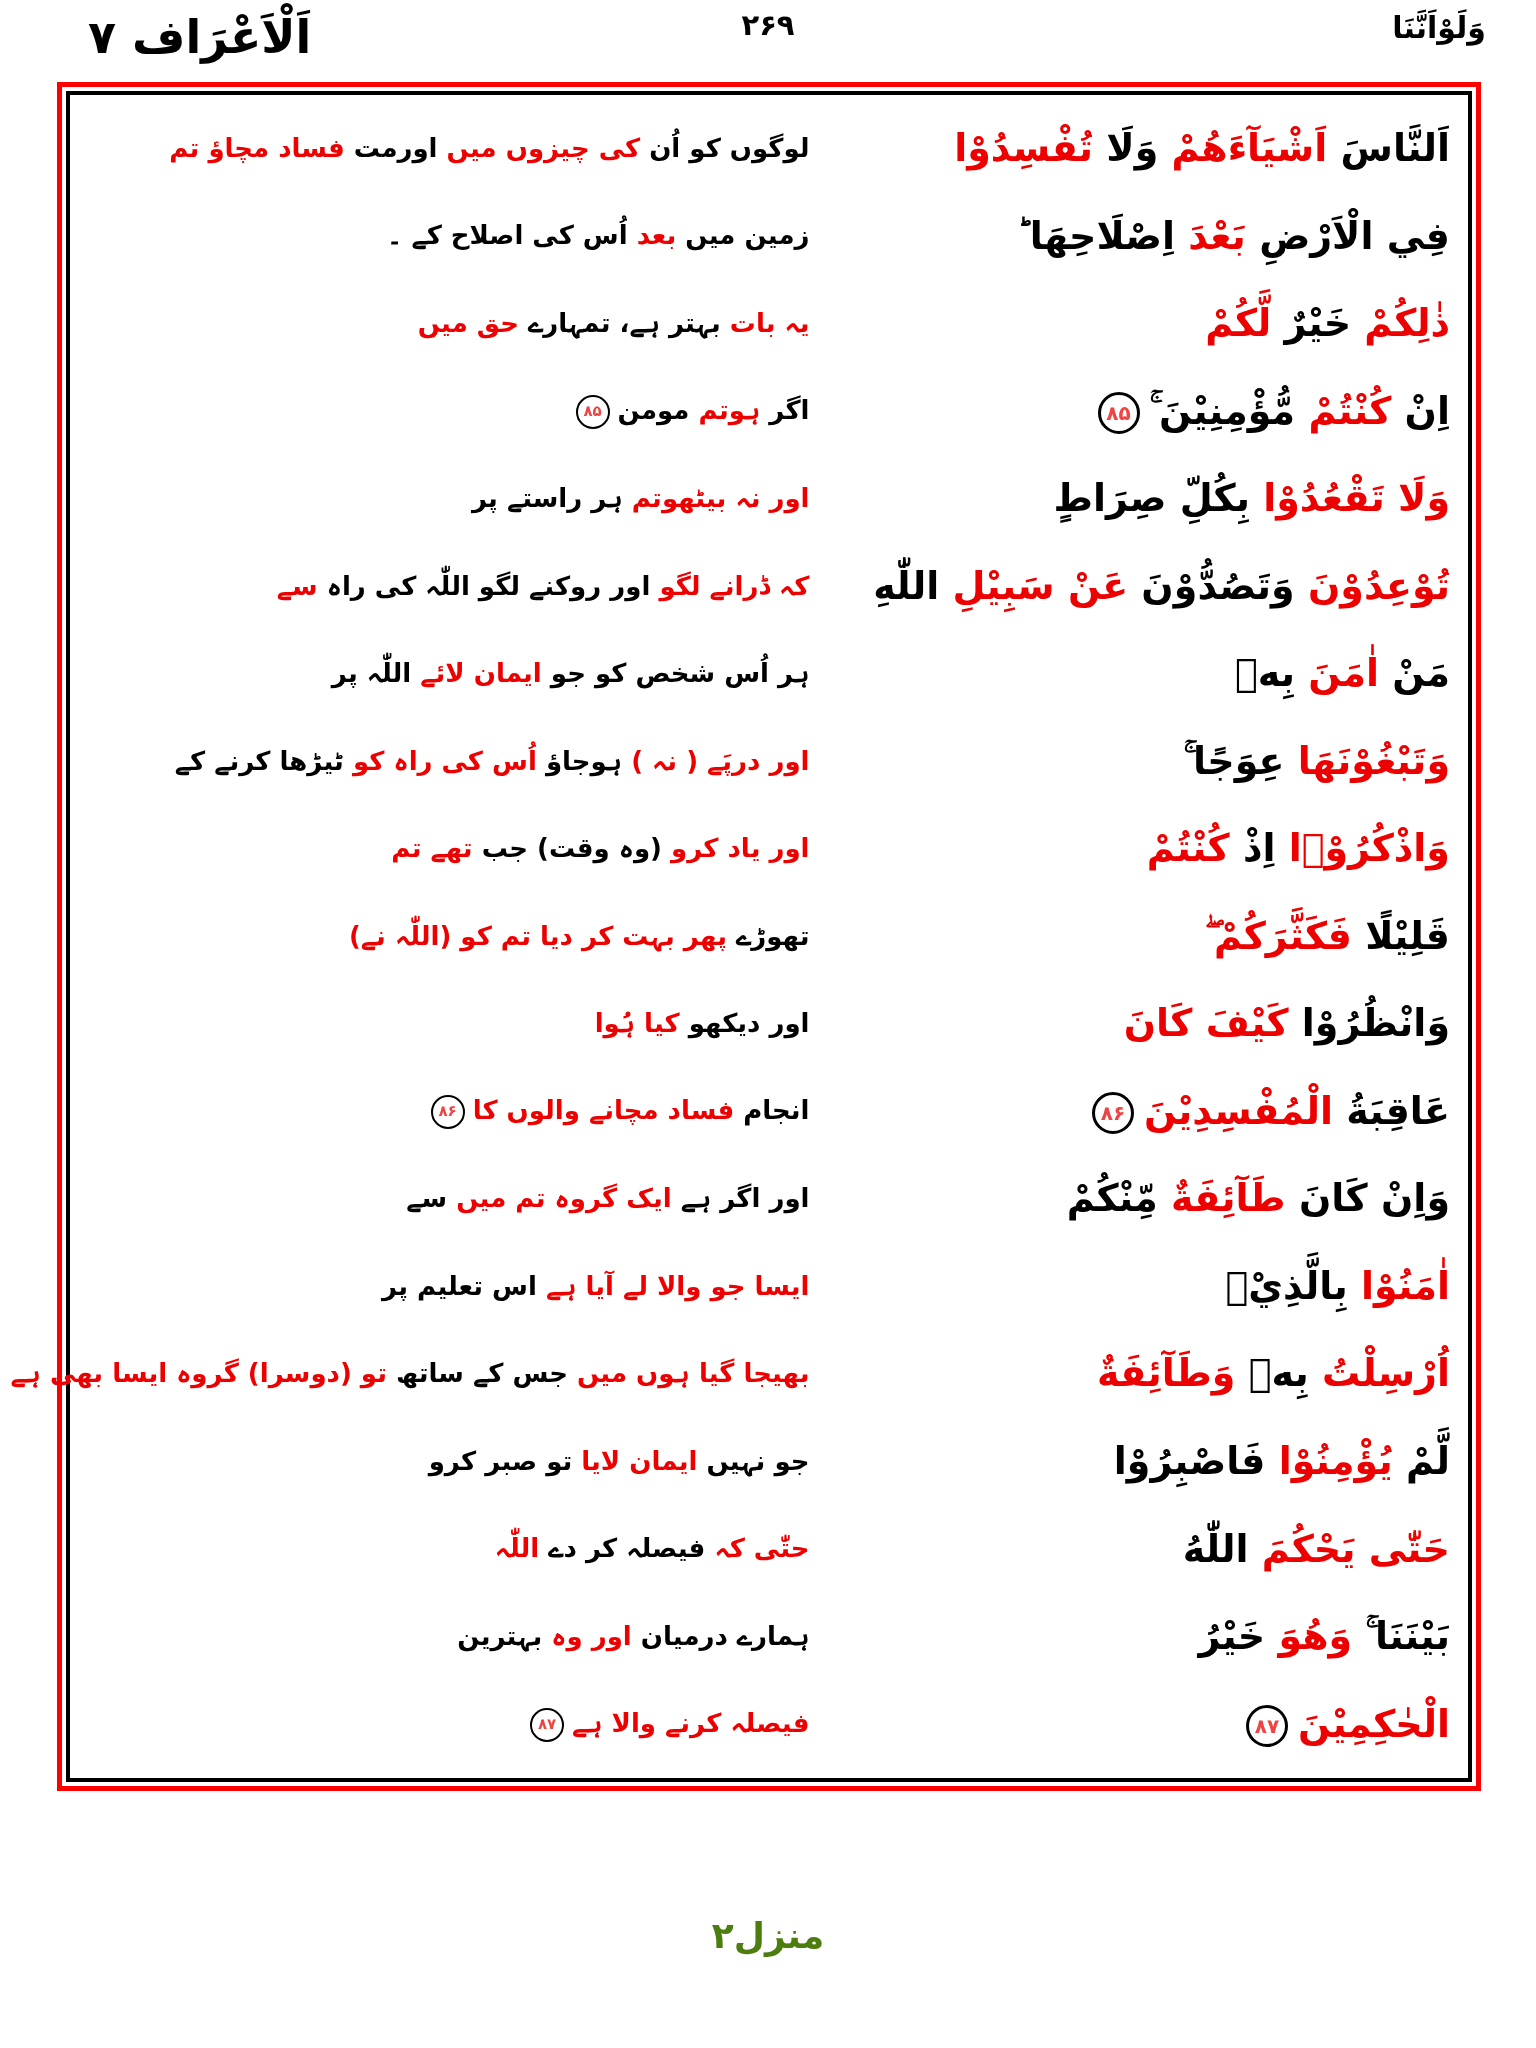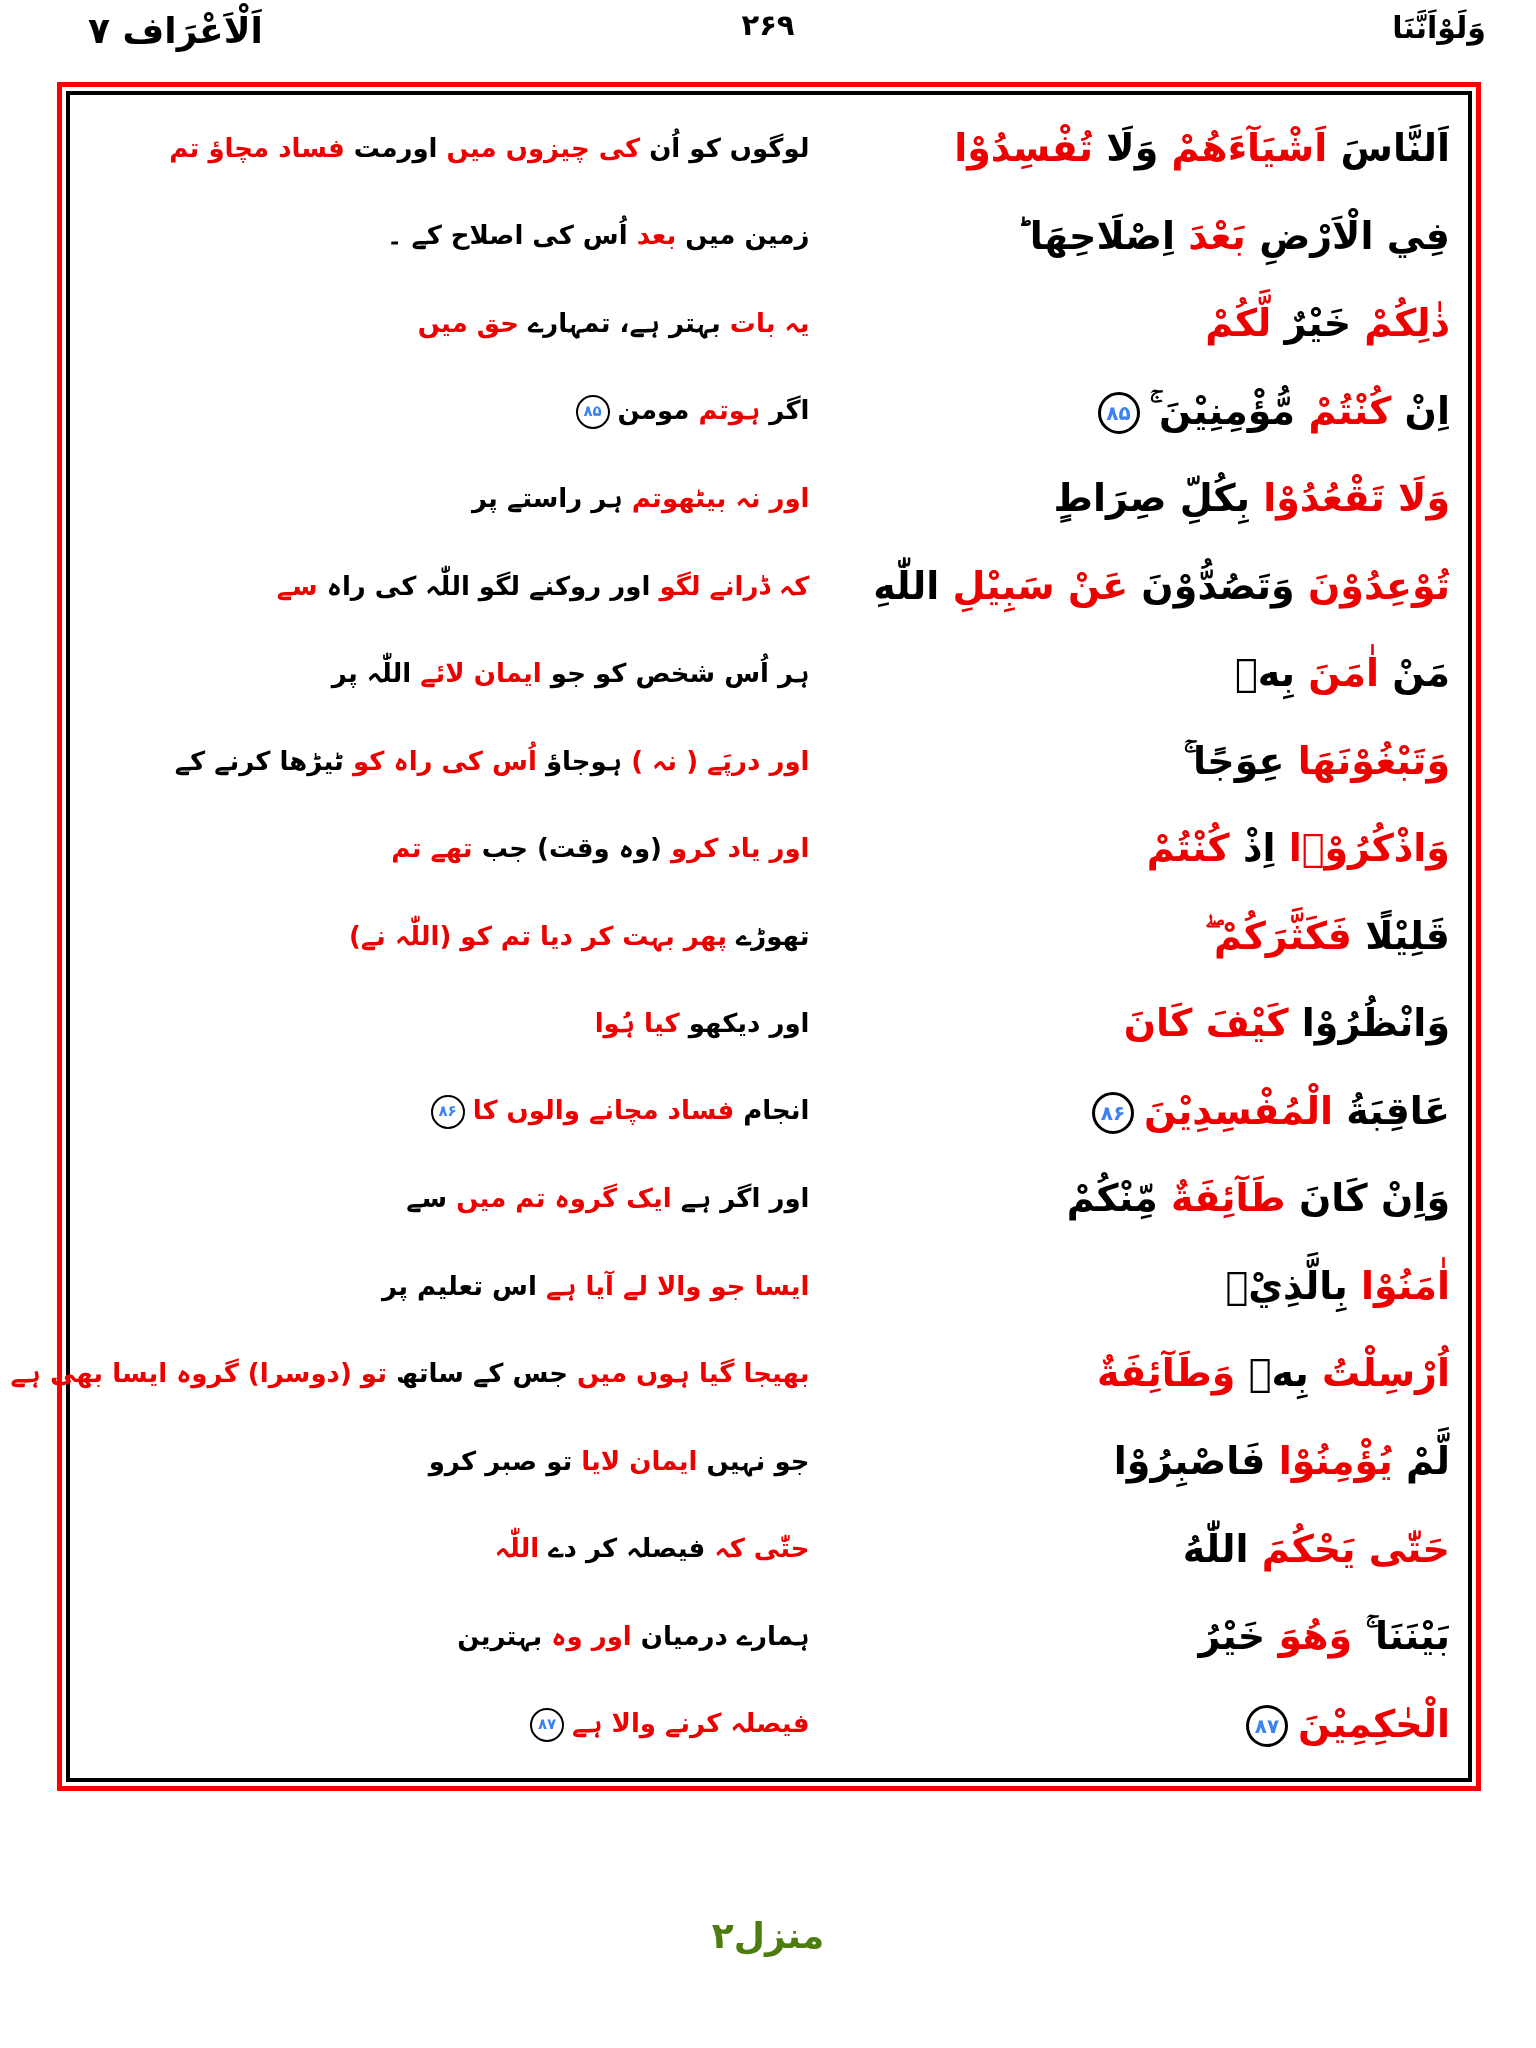--- a/index.html
+++ b/index.html
@@ -6,21 +6,21 @@
   .page{
     position:relative;
     width:1536px;height:2048px;
     background:#ffffff;
     font-family:"DejaVu Sans",sans-serif;
     overflow:hidden;
   }
   
   .hdr-surah{
     position:absolute;top:10px;left:88px;
-    font-size:36px;font-weight:bold;color:#000;
+    font-size:46px;font-weight:bold;color:#000;
   }
   .hdr-page{
     position:absolute;top:8px;left:0;right:0;text-align:center;
     font-size:29px;font-weight:bold;color:#000;
   }
   .hdr-juz{
     position:absolute;top:10px;right:50px;
     font-size:30px;font-weight:bold;color:#000;
   }
   
@@ -50,21 +50,21 @@
     flex:1;
     font-size:26px;font-weight:bold;line-height:1.3;
     white-space:nowrap;
     padding-right:14px;
   }
   .seg-r{color:var(--text-red,#ec0000);}
   .seg-k{color:#000;}
   .vnum{
     display:inline-flex;align-items:center;justify-content:center;
     width:42px;height:42px;border:3px solid #000;border-radius:50%;
-    font-size:20px;font-weight:bold;color:#3b82f6;
+    font-size:20px;font-weight:bold;color:#ef4444;
     margin:0 10px;vertical-align:middle;box-sizing:border-box;
   }
   .vnum.small{width:34px;height:34px;font-size:15px;border-width:2.5px;margin:0 8px;}
   
   .footer{
     position:absolute;bottom:92px;left:0;right:0;text-align:center;
     font-size:36px;font-weight:bold;color:#4d7c0f;
   }
 </style>
 </head>

